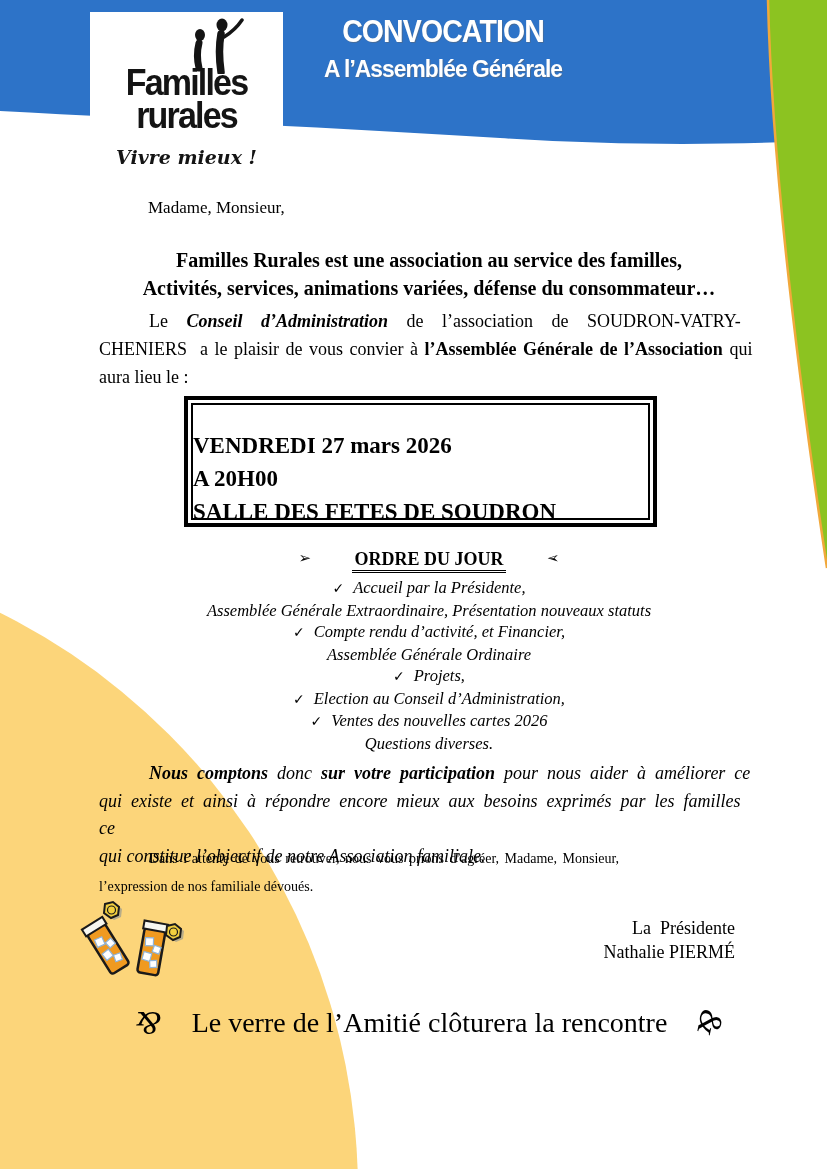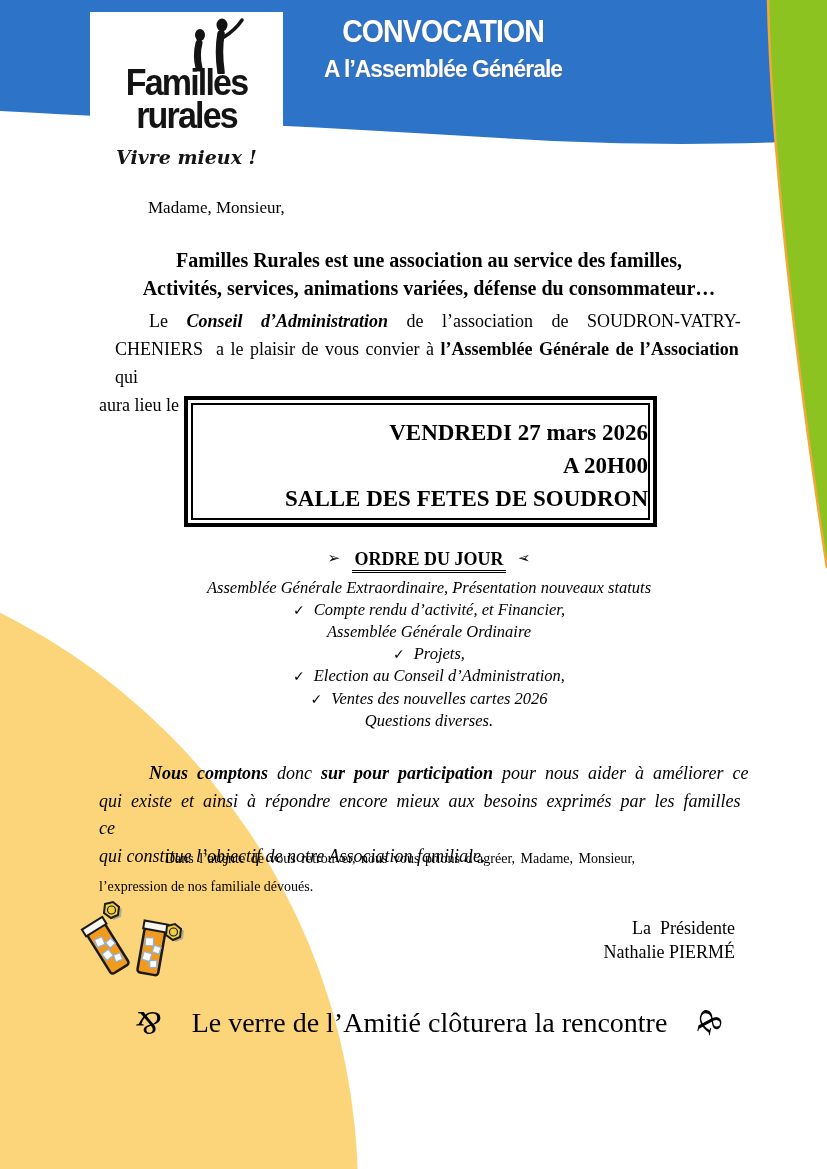--- a/index.html
+++ b/index.html
@@ -40,33 +40,33 @@
   .seg { white-space:pre-wrap; }
   .salutation { left:148px; top:198px; font-size:17px; }
   .intro { left:84px; top:233px; width:690px; text-align:center;
     font-weight:bold; font-size:20px; line-height:27.5px;margin-top:14px; }
   .para1 { left:99px; top:307px; width:661px; font-size:18px; line-height:28px; }
   .ind { display:inline-block; width:50px; }
   .bi { font-weight:bold; font-style:italic; }
   .b { font-weight:bold; }
   .ws-xl { word-spacing:14px; }
   .ws-md { word-spacing:4.5px; }
-  .ws-sm { word-spacing:2px;margin-left:16px; }
+  .ws-sm { word-spacing:2px; }
 
   
   .event-box { left:184px; top:396px; width:473px; height:131px;
     border:4px solid #000; box-sizing:border-box; background:#fff; z-index:4; }
   .event-inner { position:absolute; left:3px; top:3px; right:3px; bottom:3px;
-    border:2px solid #000; text-align:right; padding-top:11px; box-sizing:border-box; }
+    border:2px solid #000; text-align:left; padding-top:24px; box-sizing:border-box; }
   .event-line { font-weight:bold; font-size:23px; line-height:33px; }
 
   
   .agenda { left:84px; top:549px; width:690px; text-align:center; z-index:4; }
   .agenda-head { font-size:18px; font-weight:bold; margin-bottom:7px; }
-  .agenda-head .title { border-bottom:3px double #000; padding:0 2px 1px 2px; margin:0 8px; }
+  .agenda-head .title { border-bottom:3px double #000; padding:0 2px 1px 2px; margin:0 37px; }
   .dingbat { font-family:"DejaVu Sans",sans-serif; }
   .arrow { font-size:15px; font-weight:normal; position:relative; top:-2px; }
   .arrow-flip { display:inline-block; transform:scaleX(-1); }
   .agenda-item { font-style:italic; font-size:16.5px; line-height:21.5px; }
   .check { font-style:normal; font-size:14px; margin-right:9px; }
 
   
   .closing1 { left:99px; top:760px; width:661px; font-style:italic;
     font-size:18px; line-height:27.5px; }
   .closing2 { left:99px; top:845px; width:661px; font-size:14px; line-height:27.5px; }
@@ -139,31 +139,32 @@
       <div class="event-line">SALLE DES FETES DE SOUDRON</div>
     </div>
   </div>
 
   <div class="abs txt agenda">
     <div class="agenda-head">
       <span class="dingbat arrow">➢</span>
       <span class="title">ORDRE DU JOUR</span>
       <span class="dingbat arrow arrow-flip">➢</span>
     </div>
+    <div class="agenda-item"><span class="dingbat check">✓</span><span>Accueil par la Présidente,</span></div>
     <div class="agenda-item"><span>Assemblée Générale Extraordinaire, Présentation nouveaux statuts</span></div>
     <div class="agenda-item"><span class="dingbat check">✓</span><span>Compte rendu d’activité, et Financier,</span></div>
     <div class="agenda-item"><span>Assemblée Générale Ordinaire</span></div>
     <div class="agenda-item"><span class="dingbat check">✓</span><span>Projets,</span></div>
     <div class="agenda-item"><span class="dingbat check">✓</span><span>Election au Conseil d’Administration,</span></div>
     <div class="agenda-item"><span class="dingbat check">✓</span><span>Ventes des nouvelles cartes 2026</span></div>
     <div class="agenda-item"><span>Questions diverses.</span></div>
   </div>
 
   <div class="abs txt closing1">
-    <div class="ws-md"><span class="ind"></span><span class="seg bi">Nous comptons</span><span class="seg"> donc </span><span class="seg bi">sur pour participation</span><span class="seg"> pour nous aider à améliorer ce</span></div>
+    <div class="ws-md"><span class="ind"></span><span class="seg bi">Nous comptons</span><span class="seg"> donc </span><span class="seg bi">sur votre participation</span><span class="seg"> pour nous aider à améliorer ce</span></div>
     <div class="ws-md"><span class="seg">qui existe et ainsi à répondre encore mieux aux besoins exprimés par les familles ce</span></div>
     <div><span class="seg">qui constitue l’objectif de notre Association familiale.</span></div>
   </div>
 
   <div class="abs txt closing2">
     <div class="ws-sm"><span class="ind"></span><span class="seg">Dans l’attente de vous retrouver, nous vous prions d’agréer, Madame, Monsieur,</span></div>
     <div><span class="seg">l’expression de nos familiale dévoués.</span></div>
   </div>
 
   <div class="abs txt signature">

